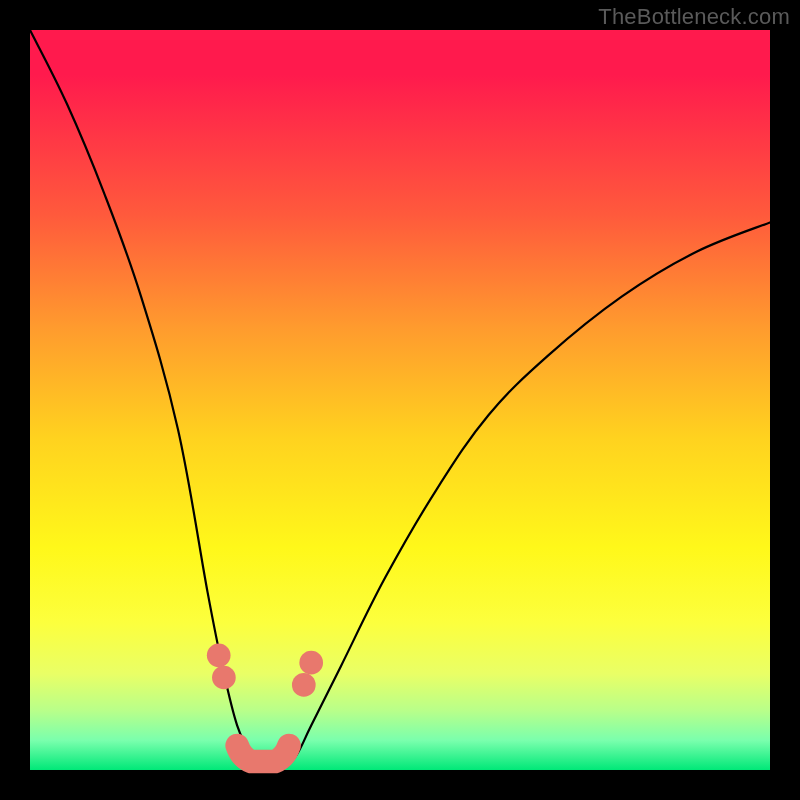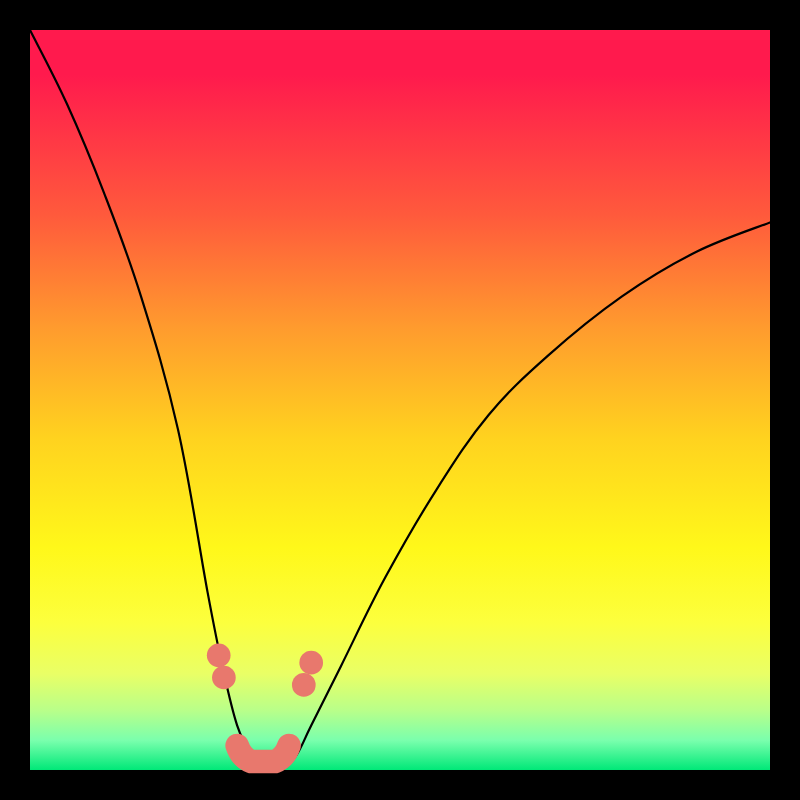--- a/index.html
+++ b/index.html
@@ -69,13 +69,14 @@
     <svg class="marks" viewBox="0 0 740 740">
       <g id="marker-group">
           <circle cx="188.70000000000002" cy="625.3" r="11.84" fill="#e8786d"></circle>
           <circle cx="193.88" cy="647.5" r="11.84" fill="#e8786d"></circle>
           <circle cx="273.8" cy="654.9" r="11.84" fill="#e8786d"></circle>
           <circle cx="281.2" cy="632.7" r="11.84" fill="#e8786d"></circle>
         </g>
       <path id="bottom-band" fill="none" stroke-linecap="round" d="M 207.20000000000002 715.5 Q 211.20000000000002 727.5, 221.20000000000002 731.5 L 245 731.5 Q 255 727.5, 259 715.5" stroke="#e8786d" stroke-width="23.68"></path>
     </svg>
   </div>
+  <div class="watermark">TheBottleneck.com</div>
 </div>
 
 </body></html>

